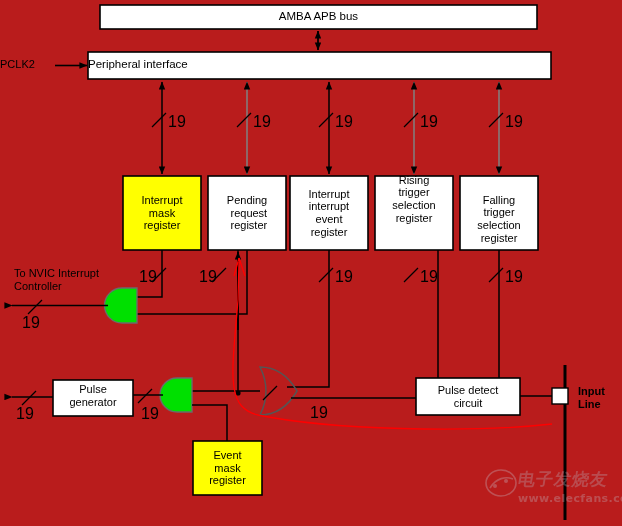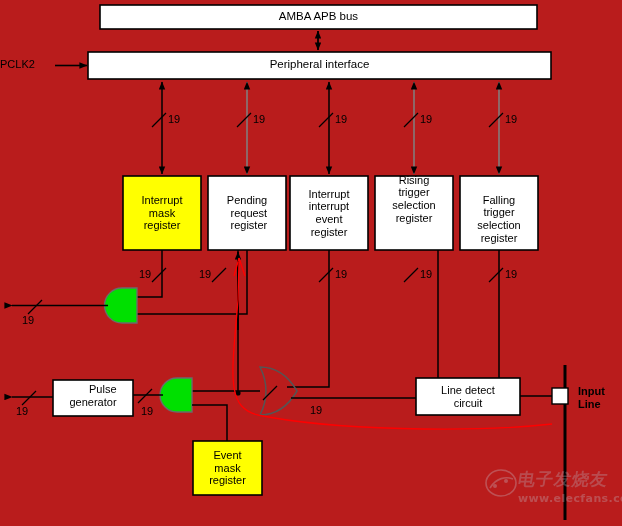--- a/index.html
+++ b/index.html
@@ -7,21 +7,21 @@
   body{font-family:"Liberation Sans","DejaVu Sans",sans-serif;}
   #stage{position:relative;width:622px;height:526px;background:#b91c1c;overflow:hidden;}
   #svgroot{position:absolute;left:0;top:0;width:622px;height:526px;}
   .boxlabel{
     position:absolute;display:flex;align-items:center;justify-content:center;
     text-align:center;line-height:1.14;color:#000;font-size:11px;
     pointer-events:none;white-space:pre-line;
   }
   .freelabel{position:absolute;color:#000;font-size:11px;line-height:1.15;white-space:pre-line;}
   .buslabel{position:absolute;color:#000;font-size:11.5px;}
-  .bitlabel{position:absolute;color:#000;font-size:11px;}
+  .bitlabel{position:absolute;color:#000;font-size:16px;}
   .bold{font-weight:bold;}
   .wm{
     position:absolute;left:484px;top:466px;width:134px;height:54px;
     opacity:.30;pointer-events:none;
   }
   .wm .wm-cn{
     position:absolute;left:34px;top:2px;font-size:17px;color:#b9b9c6;
     font-family:"DejaVu Sans",sans-serif;letter-spacing:1px;
     transform:skewX(-9deg);font-weight:bold;
   }
@@ -120,21 +120,21 @@
 
     <line x1="565" y1="365" x2="565" y2="520" stroke="#000000" stroke-width="3"></line>
     <rect x="552" y="388" width="16" height="16" fill="#ffffff" stroke="#000000" stroke-width="1.4"></rect>
 
     <path d="M552,424 C470,433 330,430 258,415 C225,407 232,374 238,300 L239,262" fill="none" stroke="#ff0000" stroke-width="1.3"></path>
     <path d="M239,258 L234,276 M239,258 L245,276" fill="none" stroke="#ff0000" stroke-width="1.3"></path>
   </svg>
 
   <div class="buslabel" style="left:100px;top:10px;width:437px;text-align:center;">AMBA APB bus</div>
 
-  <div class="buslabel" style="left:88px;top:58px;width:463px;text-align:center;">Peripheral interface</div>
+  <div class="buslabel" style="left:88px;top:58px;width:463px;">Peripheral interface</div>
 
   <div class="freelabel" style="left:0;top:58px;">PCLK2</div>
 
   <div class="boxlabel" style="left:123px;top:176px;width:78px;height:74px;">Interrupt
 mask
 register</div>
   <div class="boxlabel" style="left:208px;top:176px;width:78px;height:74px;text-align:right;">Pending
 request
 register</div>
   <div class="boxlabel" style="left:290px;top:176px;width:78px;height:74px;">Interrupt
@@ -143,25 +143,27 @@
 register</div>
   <div class="boxlabel" style="left:375px;top:162px;width:78px;height:74px;">Rising
 trigger
 selection
 register</div>
   <div class="boxlabel" style="left:460px;top:176px;width:78px;height:86px;">Falling
 trigger
 selection
 register</div>
 
+  <div class="freelabel" style="left:14px;top:267px;">To NVIC Interrupt
+Controller</div>
 
-  <div class="boxlabel" style="left:53px;top:380px;width:80px;height:32px;text-align:right;">Pulse
+  <div class="boxlabel" style="left:53px;top:380px;width:80px;height:32px;">Pulse
 generator</div>
 
-  <div class="boxlabel" style="left:416px;top:378px;width:104px;height:37px;">Line detect
+  <div class="boxlabel" style="left:416px;top:378px;width:104px;height:37px;">Pulse detect
 circuit</div>
 
   <div class="boxlabel" style="left:193px;top:441px;width:69px;height:54px;">Event
 mask
 register</div>
 
   <div class="freelabel bold" style="left:578px;top:385px;">Input
 Line</div>
 
   <div class="bitlabel" style="left:168px;top:113px;">19</div>

